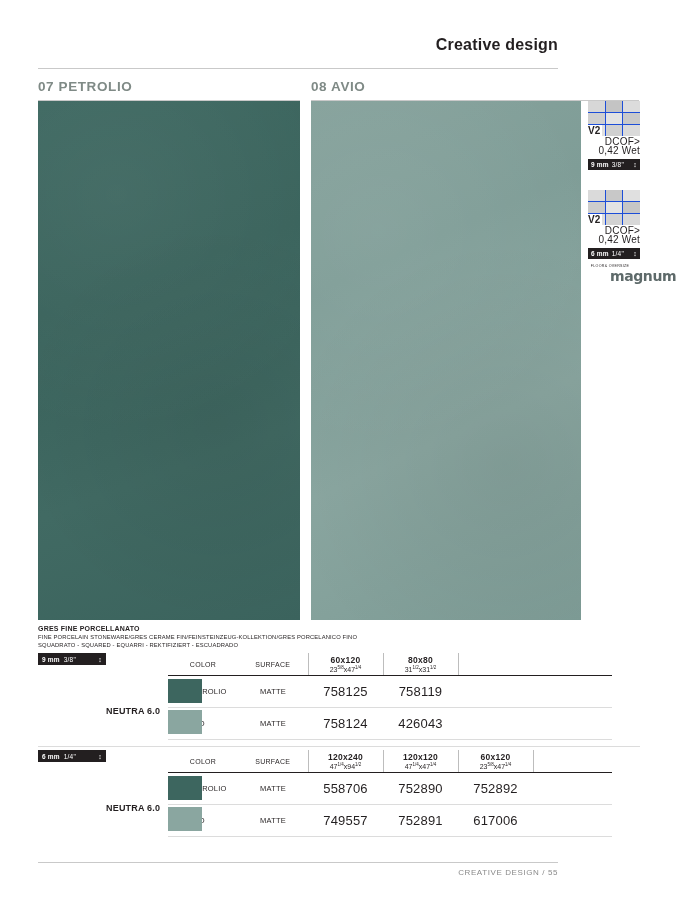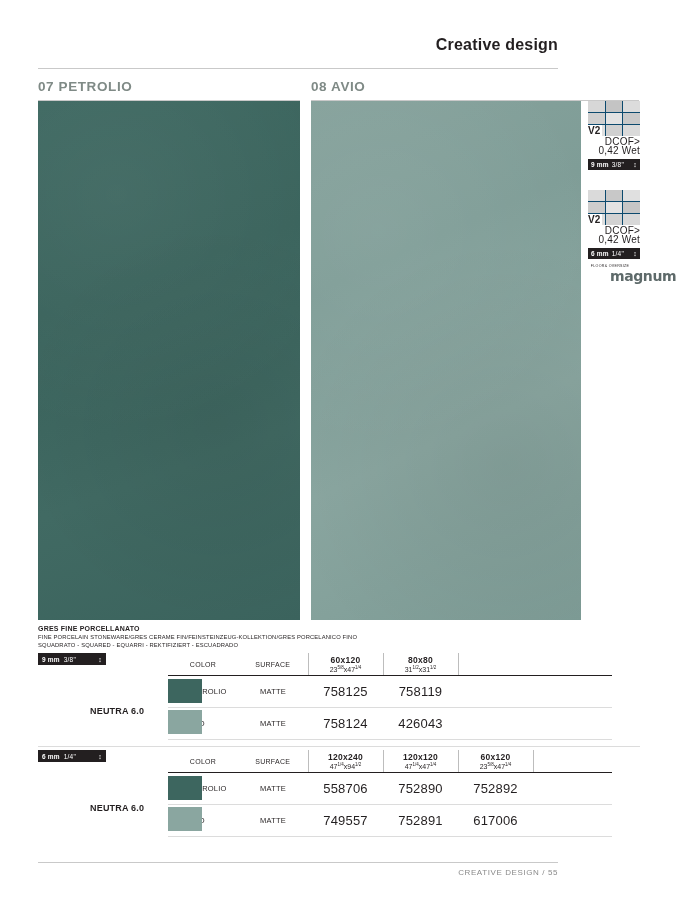--- a/index.html
+++ b/index.html
@@ -92,21 +92,21 @@
     width: 52px;
   }
   .vgrid {
     position: relative;
     width: 52px;
     height: 35px;
     display: grid;
     grid-template-columns: repeat(3, 1fr);
     grid-template-rows: repeat(3, 1fr);
     gap: 1px;
-    background: #0c4a6e;
+    background: #1d4ed8;
   }
   .vgrid i { display: block; }
   .vbadge {
     position: absolute;
     left: 0;
     bottom: 0;
     background: #ffffff;
     font-size: 10px;
     font-weight: bold;
     color: #231f20;
@@ -251,21 +251,21 @@
     border-bottom: 1px solid #dcdcdc;
     font-size: 7.5px;
     letter-spacing: 0.2px;
   }
   table.spec tbody tr:last-child td { border-bottom: 1px solid #dcdcdc; }
   table.spec tbody td.code { font-size: 13px; }
   table.spec td.left-label { text-align: left; padding-left: 8px; }
 
   .series-name {
     position: absolute;
-    left: 8px;
+    left: 24px;
     font-size: 9px;
     font-weight: bold;
     letter-spacing: 0.2px;
     padding-left: 44px;
   }
   #series1 { top: 53px; }
   #series2 { top: 53px; }
 
   .chip {
     position: absolute;

